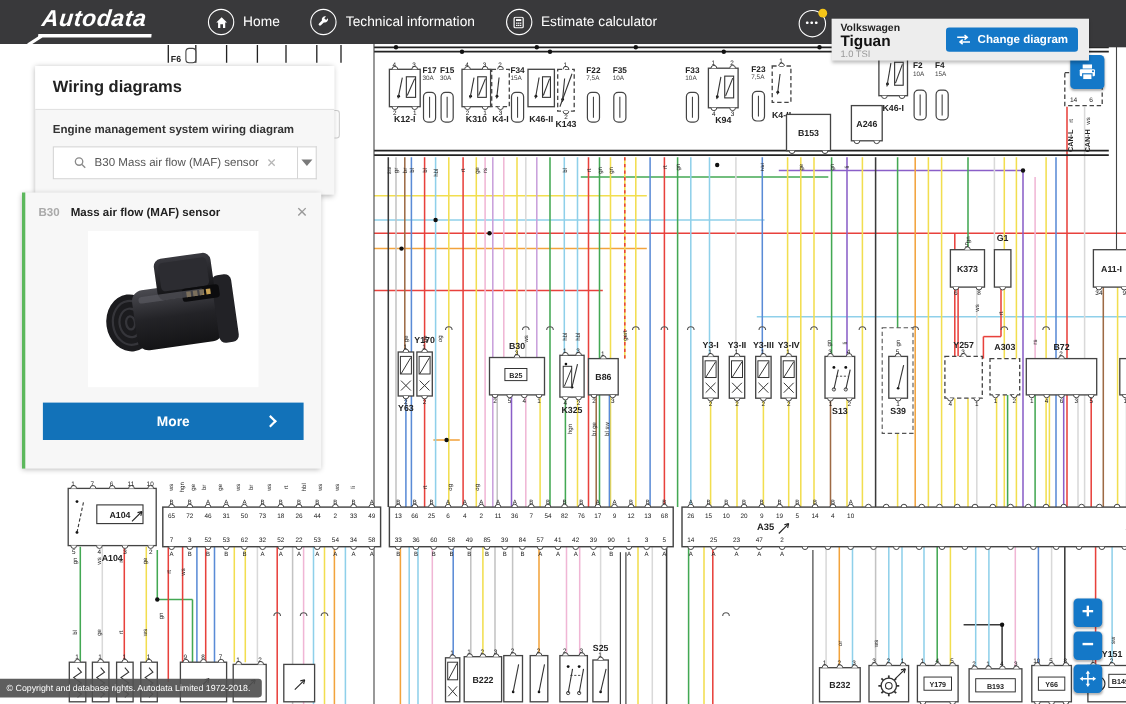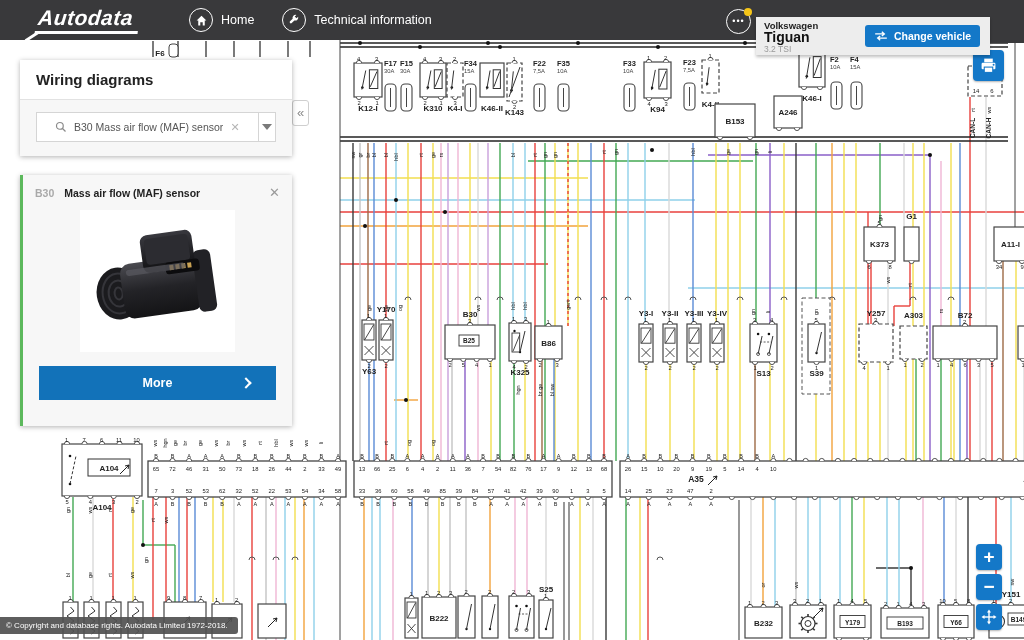--- a/index.html
+++ b/index.html
@@ -23,21 +23,21 @@
   #vehicle .model { font-size:14px; font-weight:bold; color:#111; line-height:13px; }
   #vehicle .trim { font-size:8.5px; color:#999; }
   .change-btn { position:absolute; right:10px; top:8px; height:22px; background:#1478c8; color:#fff; border:none; border-radius:3px;
                 font-size:10.5px; font-weight:bold; display:flex; align-items:center; gap:6px; padding:0 9px; cursor:pointer; font-family:inherit; }
   #nav-corner { position:absolute; left:990px; top:0; width:34px; height:43px; background:#39393b; z-index:30; }
 
   
   #diagram { position:absolute; left:0; top:40px; width:1024px; height:464px; background:#fff; z-index:1;margin-left:48px; }
 
   
-  #panel { position:absolute; left:20px; top:60px; width:272px; z-index:20; background:#f7f7f7;
+  #panel { position:absolute; left:32px; top:60px; width:272px; z-index:20; background:#f7f7f7;
            box-shadow:0 1px 5px rgba(0,0,0,.3); }
   #panel-header { background:#fff; padding:11px 16px; border-bottom:1px solid #e2e2e2; }
   #panel-header h1 { font-size:15px; font-weight:bold; color:#222; }
   #panel-body { padding:12px 16px 14px; }
   #panel-body .subtitle { font-size:10.5px; font-weight:bold; color:#333; margin-bottom:9px; }
   .search-row { display:flex; height:30px; }
   .search-box { flex:1; background:#fff; border:1px solid #d5d5d5; display:flex; align-items:center; padding:0 18px; gap:7px; }
   .search-box .val { flex:1; font-size:10.5px; color:#555; white-space:nowrap; overflow:hidden; }
   .clear-x { color:#b5b5b5; font-size:11px; cursor:pointer; }
   .dd-cell { width:30px; background:#fff; border:1px solid #d5d5d5; border-left:none; display:flex; align-items:center; justify-content:center; cursor:pointer; }
@@ -1244,43 +1244,61 @@
         <span>Home</span>
       </div>
       <div class="nav-item">
         <span class="nav-icon">
           <svg width="12" height="12" viewBox="0 0 16 16">
               <path d="M13.5 3.5 a4 4 0 0 1 -5 5 L5 12 a1.6 1.6 0 0 1 -2.3 -2.3 L6.2 6.2 a4 4 0 0 1 5 -5 L9 3.4 l2.3 2.3 Z" fill="#fff"></path>
             </svg>
         </span>
         <span>Technical information</span>
       </div>
+      <div class="nav-item">
+        <span class="nav-icon">
+          <svg width="11" height="11" viewBox="0 0 16 16">
+              <rect x="2" y="1" width="12" height="14" rx="1.5" fill="none" stroke="#fff" stroke-width="1.6"></rect>
+              <rect x="4.5" y="3.5" width="7" height="2.5" fill="#fff"></rect>
+              <g fill="#fff">
+                <rect x="4.5" y="8" width="2" height="1.6"></rect>
+                <rect x="7" y="8" width="2" height="1.6"></rect>
+                <rect x="9.5" y="8" width="2" height="1.6"></rect>
+                <rect x="4.5" y="11" width="2" height="1.6"></rect>
+                <rect x="7" y="11" width="2" height="1.6"></rect>
+                <rect x="9.5" y="11" width="2" height="1.6"></rect>
+              </g>
+            </svg>
+        </span>
+        <span>Estimate calculator</span>
+      </div>
     </div>
     <div class="dots-btn">•••<span class="badge"></span></div>
   </div>
   <div id="nav-corner"></div>
 
   <div id="vehicle">
     <div class="make">Volkswagen</div>
     <div class="model">Tiguan</div>
-    <div class="trim">3.2 TSI</div>
+    <div class="trim">1.0 TSI</div>
     <button class="change-btn">
       <svg width="14" height="10" viewBox="0 0 16 12">
           <path d="M1 3.5 H12 M9 1 l3 2.5 -3 2.5" stroke="#fff" stroke-width="1.6" fill="none"></path>
           <path d="M15 8.5 H4 M7 6 L4 8.5 l3 2.5" stroke="#fff" stroke-width="1.6" fill="none"></path>
         </svg>
-      <span>Change vehicle</span>
+      <span>Change diagram</span>
     </button>
   </div>
 
   <div id="panel">
     <div id="panel-header">
       <h1>Wiring diagrams</h1>
     </div>
     <div id="panel-body">
+      <div class="subtitle">Engine management system wiring diagram</div>
       <div class="search-row">
         <div class="search-box">
           <svg width="12" height="12" viewBox="0 0 16 16">
               <circle cx="6.5" cy="6.5" r="4.5" fill="none" stroke="#8a8a8a" stroke-width="1.6"></circle>
               <line x1="10" y1="10" x2="14" y2="14" stroke="#8a8a8a" stroke-width="1.6"></line>
             </svg>
           <span class="val">B30 Mass air flow (MAF) sensor</span>
           <span class="clear-x">✕</span>
         </div>
         <div class="dd-cell">

